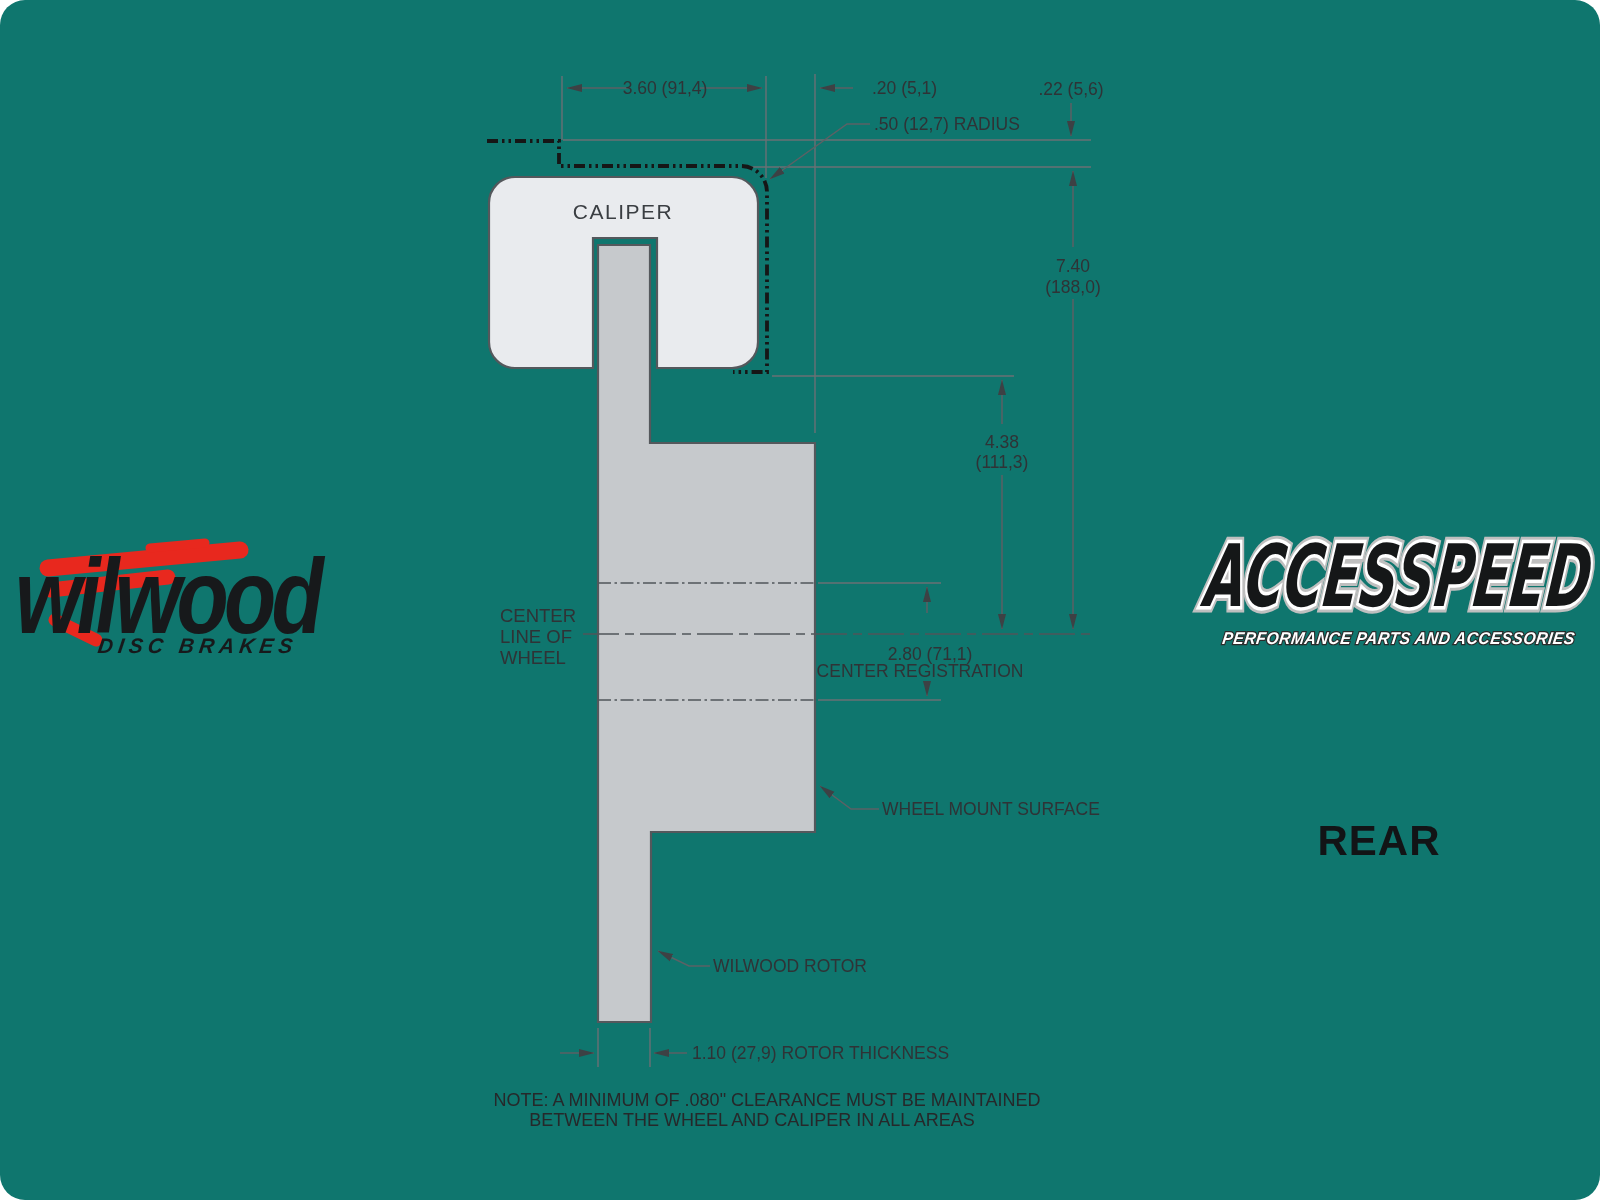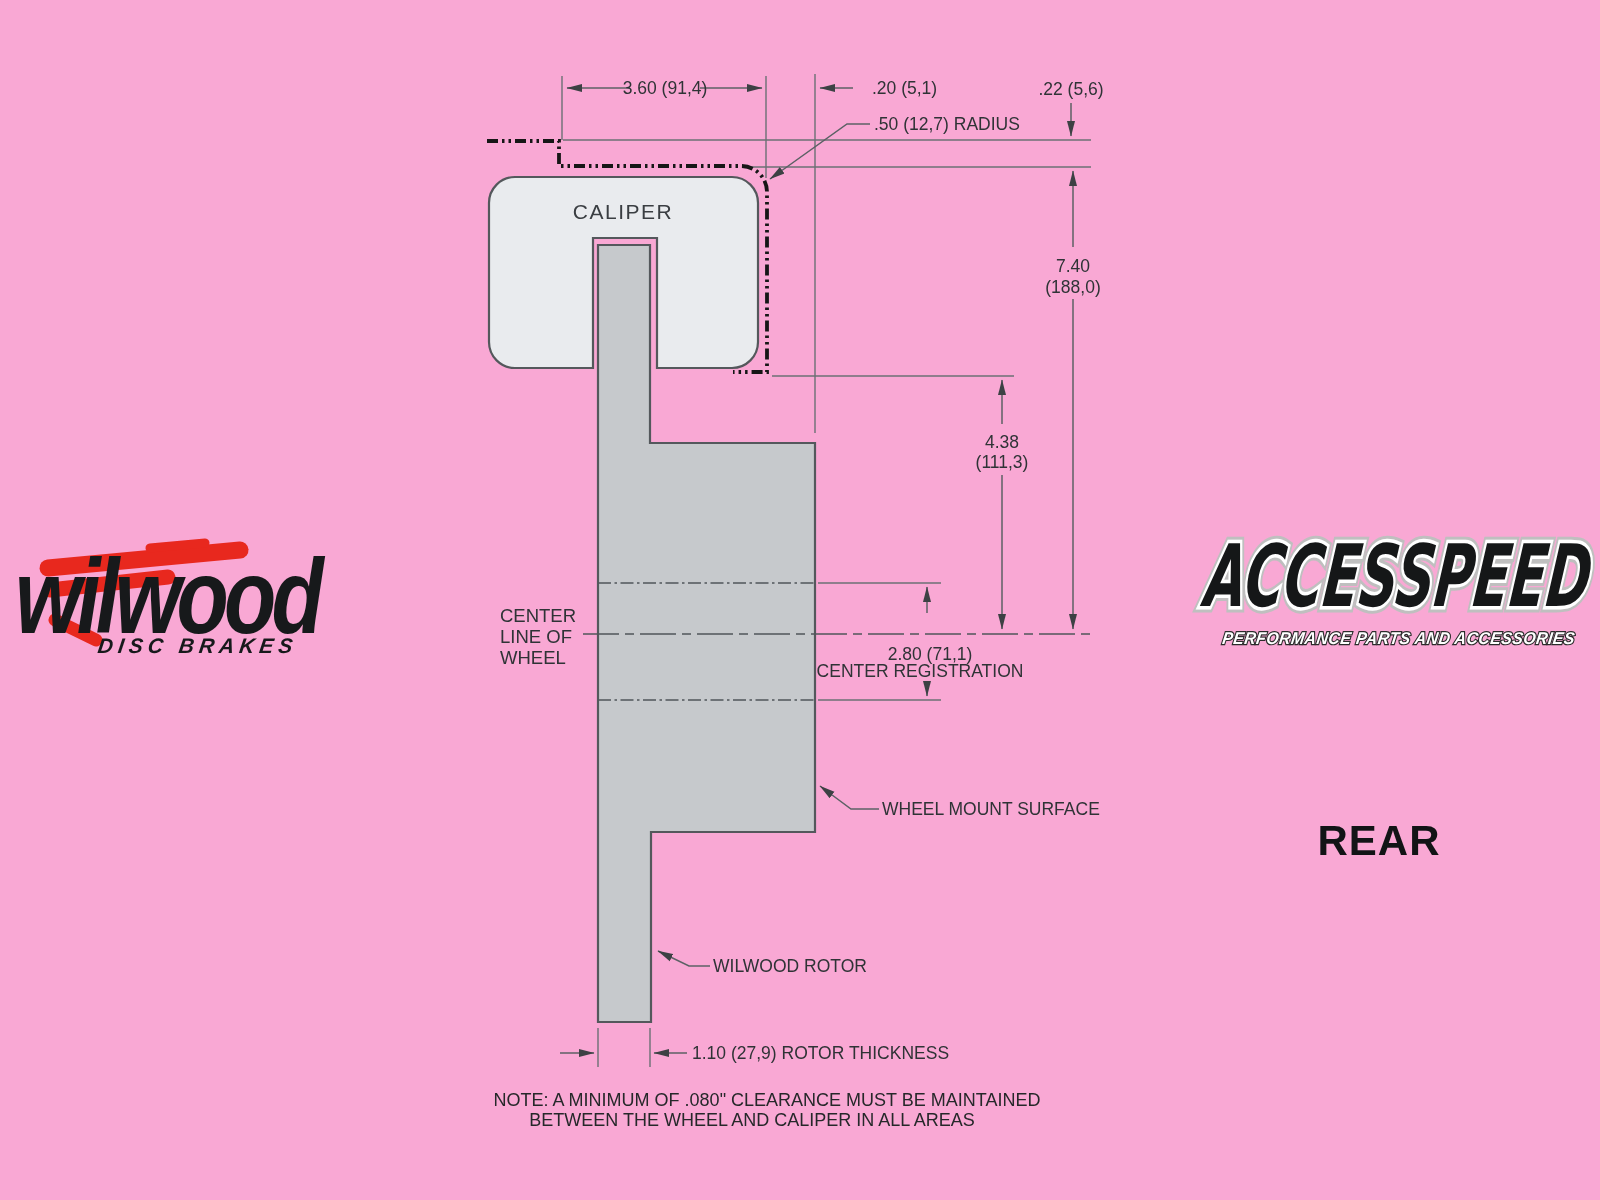--- a/index.html
+++ b/index.html
@@ -1,17 +1,17 @@
 <!DOCTYPE html>
 <html><head>
 <meta charset="utf-8">
 <style>
   html,body{margin:0;padding:0;background:#ffffff;}
-  #stage{position:relative;width:1600px;height:1200px;background:#f9a8d4;overflow:hidden;
-         font-family:"Liberation Sans", sans-serif;}
+  #stage{position:relative;width:1600px;height:1200px;background:#0f766e;overflow:hidden;
+         font-family:"Liberation Sans", sans-serif;border-radius:25px;}
   svg{display:block;}
   .ext{stroke:#6b7074;stroke-width:1.4;fill:none;}
   .dimln{stroke:#5c6165;stroke-width:1.5;fill:none;}
   .wheeldash{stroke:#161616;stroke-width:3.8;fill:none;stroke-dasharray:11 4 2.5 4 2.5 4;}
   .hubdash{stroke:#50555a;stroke-width:1.7;fill:none;stroke-dasharray:13 3.5 2.5 3.5;}
   .centerdash{stroke:#50555a;stroke-width:1.7;fill:none;stroke-dasharray:36 6 9 6;}
   .shape{stroke:#54585c;stroke-width:2.2;}
   .dimtxt{font-size:17.5px;fill:#2f3336;}
   .lbltxt{font-size:17.5px;fill:#2f3336;}
   .cltxt{font-size:18.5px;fill:#2f3336;}

